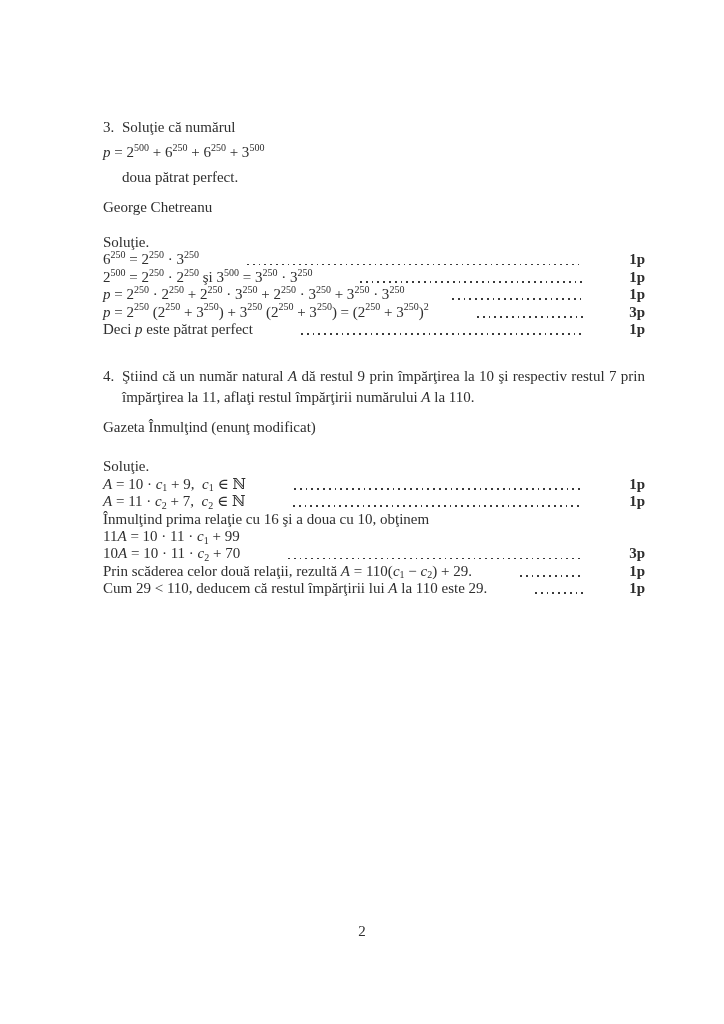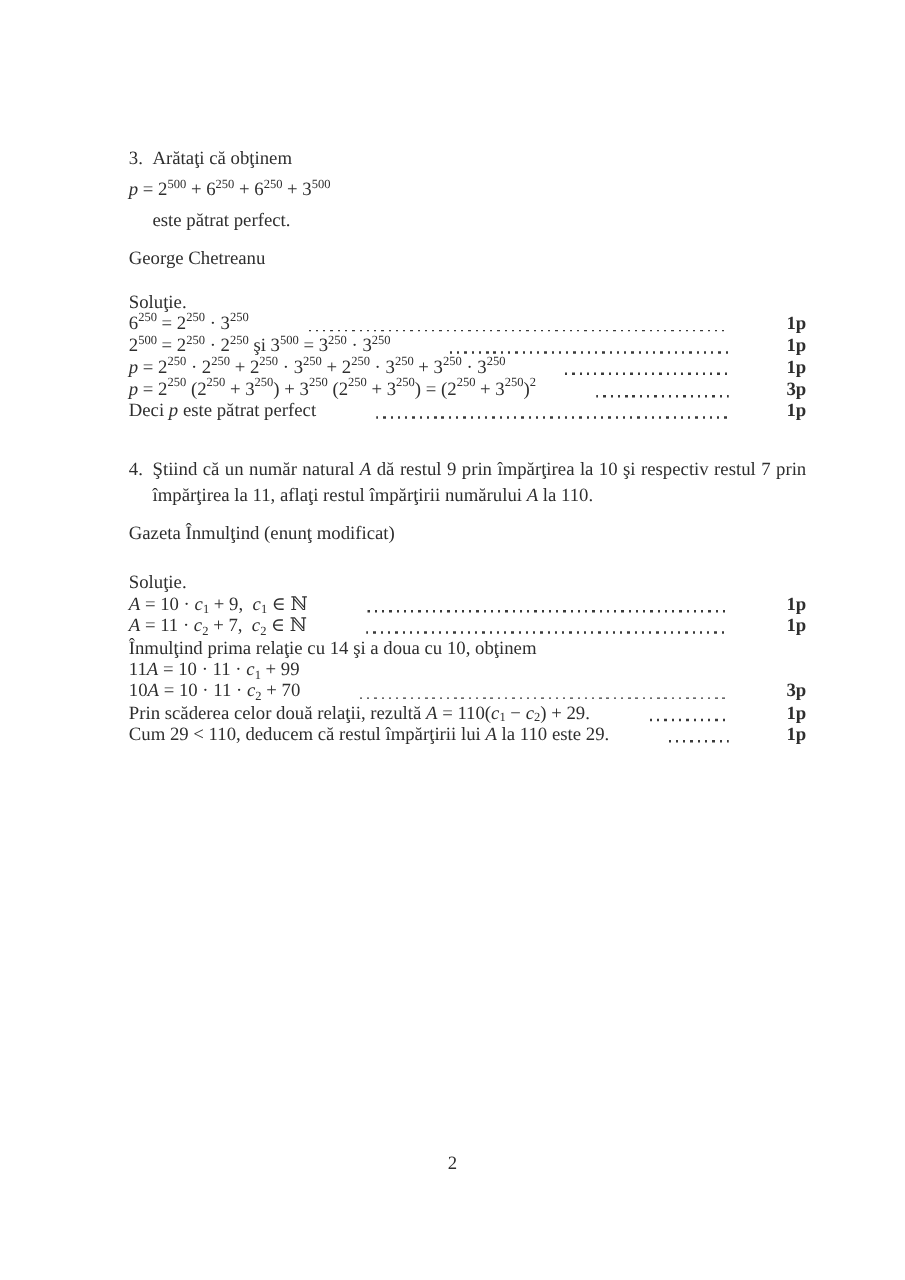--- a/index.html
+++ b/index.html
@@ -59,24 +59,24 @@
 </style>
 </head>
 <body>
 
 <div class="page">
   <main class="content">
 
     <section>
       <div class="p-statement">
         <span class="p-num">3.</span>
-        <span>Arătaţi că obţinem</span>
+        <span>Soluţie că numărul</span>
       </div>
       <div class="formula"><i>p</i> = 2<sup>500</sup> + 6<sup>250</sup> + 6<sup>250</sup> + 3<sup>500</sup></div>
-      <div class="p-outro">este pătrat perfect.</div>
+      <div class="p-outro">doua pătrat perfect.</div>
       <div class="attribution">George Chetreanu</div>
       <div class="solution">
         <div class="sol-label">Soluţie.</div>
         <div>
             <div class="sol-line">
               <span class="sol-math">6<sup>250</sup> = 2<sup>250</sup> · 3<sup>250</sup></span>
               <span class="leader"></span>
               <span class="points">1p</span>
             </div>
             <div class="sol-line">
@@ -116,21 +116,21 @@
               <span class="sol-math"><i>A</i> = 10 · <i>c</i><sub>1</sub> + 9, <i>c</i><sub>1</sub> ∈ ℕ</span>
               <span class="leader"></span>
               <span class="points">1p</span>
             </div>
             <div class="sol-line">
               <span class="sol-math"><i>A</i> = 11 · <i>c</i><sub>2</sub> + 7, <i>c</i><sub>2</sub> ∈ ℕ</span>
               <span class="leader"></span>
               <span class="points">1p</span>
             </div>
             <div class="sol-line">
-              <span class="sol-math">Înmulţind prima relaţie cu 14 şi a doua cu 10, obţinem</span>
+              <span class="sol-math">Înmulţind prima relaţie cu 16 şi a doua cu 10, obţinem</span>
             </div>
             <div class="sol-line">
               <span class="sol-math">11<i>A</i> = 10 · 11 · <i>c</i><sub>1</sub> + 99</span>
             </div>
             <div class="sol-line">
               <span class="sol-math">10<i>A</i> = 10 · 11 · <i>c</i><sub>2</sub> + 70</span>
               <span class="leader"></span>
               <span class="points">3p</span>
             </div>
             <div class="sol-line">

